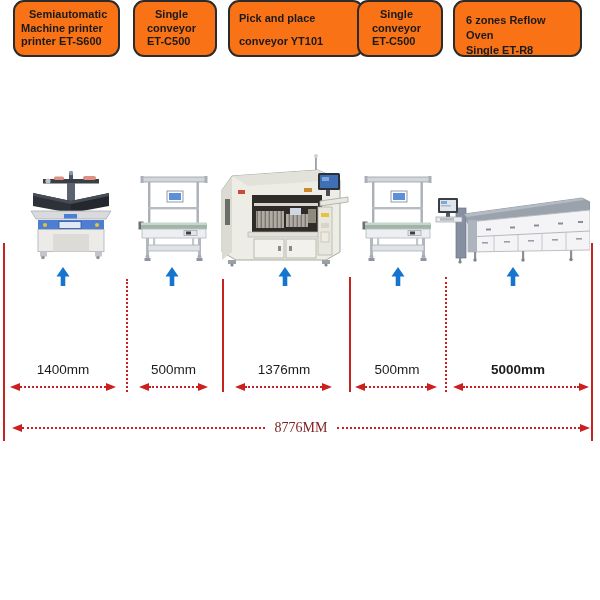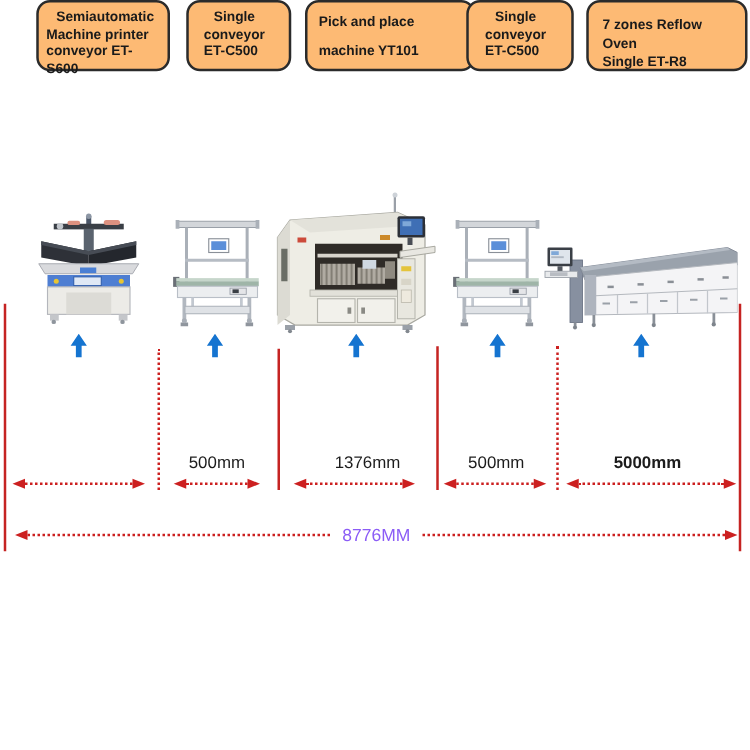--- a/index.html
+++ b/index.html
@@ -9,24 +9,23 @@
   }
   .abs{position:absolute;}
 
   
   .vline{position:absolute;width:2px;background:#c52322;}
   .vline-dotted{position:absolute;width:0;border-left:2px dotted #cc2020;background:none;}
 
   
   .label-box{
     position:absolute;box-sizing:border-box;height:57px;
-    background:#fdba74;border:2px solid #2b2b2b;border-radius:11px;
+    background:#f97316;border:2px solid #2b2b2b;border-radius:11px;
     font-size:11px;font-weight:bold;color:#1a1a1a;line-height:13.5px;
     padding:6px 4px 4px 6px;
-    margin-left:16px;
   }
   .label-box .ln{display:block;}
   .label-box .indent{padding-left:8px;}
   .label-box.two-line{line-height:23px;padding-top:5px;padding-left:9px;}
   .label-box.oven-box{line-height:15px;padding-top:11px;padding-left:11px;}
 
   
   .dim-label{
     position:absolute;top:362px;height:16px;text-align:center;
     font-size:13.5px;color:#1c1c1c;font-weight:normal;
@@ -34,21 +33,21 @@
 
   
   .dim-arrow{position:absolute;top:382px;height:10px;display:flex;align-items:center;}
   .dim-arrow .line{flex:1;height:0;border-top:2px dotted #cc2020;}
   .head-l{width:0;height:0;border-top:4.5px solid transparent;border-bottom:4.5px solid transparent;border-right:10px solid #cc2020;}
   .head-r{width:0;height:0;border-top:4.5px solid transparent;border-bottom:4.5px solid transparent;border-left:10px solid #cc2020;}
 
   
   .total-arrow{position:absolute;top:419px;left:12px;width:578px;height:18px;display:flex;align-items:center;}
   .total-arrow .line{flex:1;height:0;border-top:2.5px dotted #cc2020;}
-  .total-arrow .total-text{padding:0 10px;font-size:14px;color:#8b5cf6;white-space:nowrap;}
+  .total-arrow .total-text{padding:0 10px;font-size:14px;color:#7f1d1d;white-space:nowrap;font-family:Liberation Serif, serif;}
 
   
   .up-arrow{position:absolute;top:267px;width:14px;height:19px;}
 </style>
 </head>
 <body>
 
 <div class="canvas">
 
   <svg class="abs" style="left:26px;top:170px" width="90" height="90" viewBox="0 0 90 90">
@@ -226,43 +225,44 @@
   <div class="vline" style="left:3px;  top:243px;height:198px;"></div>
   <div class="vline-dotted" style="left:126px;top:279px;height:113px;"></div>
   <div class="vline" style="left:222px;top:279px;height:113px;"></div>
   <div class="vline" style="left:349px;top:277px;height:115px;"></div>
   <div class="vline-dotted" style="left:445px;top:277px;height:115px;"></div>
   <div class="vline" style="left:591px;top:243px;height:198px;"></div>
 
   <div class="label-box" style="left:13px;width:107px;">
     <span class="ln indent">Semiautomatic</span>
     <span class="ln">Machine printer</span>
-    <span class="ln">conveyor ET-S600</span>
+    <span class="ln">printer ET-S600</span>
   </div>
   <div class="label-box" style="left:133px;width:84px;padding-left:12px;">
     <span class="ln indent">Single</span>
     <span class="ln">conveyor</span>
     <span class="ln">ET-C500</span>
   </div>
   <div class="label-box two-line" style="left:228px;width:136px;">
     <span class="ln">Pick and place</span>
-    <span class="ln">machine YT101</span>
+    <span class="ln">conveyor YT101</span>
   </div>
   <div class="label-box" style="left:357px;width:86px;padding-left:13px;">
     <span class="ln indent">Single</span>
     <span class="ln">conveyor</span>
     <span class="ln">ET-C500</span>
   </div>
   <div class="label-box oven-box" style="left:453px;width:129px;">
-    <span class="ln">7 zones Reflow Oven</span>
+    <span class="ln">6 zones Reflow Oven</span>
     <span class="ln">Single ET-R8</span>
   </div>
 
+  <div class="dim-label" style="left:13px;width:100px;">1400mm</div>
   <div class="dim-label" style="left:131px;width:85px;">500mm</div>
-  <div class="dim-label" style="left:238px;width:112px;">1376mm</div>
+  <div class="dim-label" style="left:228px;width:112px;">1376mm</div>
   <div class="dim-label" style="left:355px;width:84px;">500mm</div>
   <div class="dim-label" style="left:455px;width:126px;font-weight:bold;">5000mm</div>
 
   <div class="dim-arrow" style="left:10px;width:106px;">
     <div class="head-l"></div>
       <div class="line"></div>
       <div class="head-r"></div>
   </div>
   <div class="dim-arrow" style="left:139px;width:69px;">
     <div class="head-l"></div>

